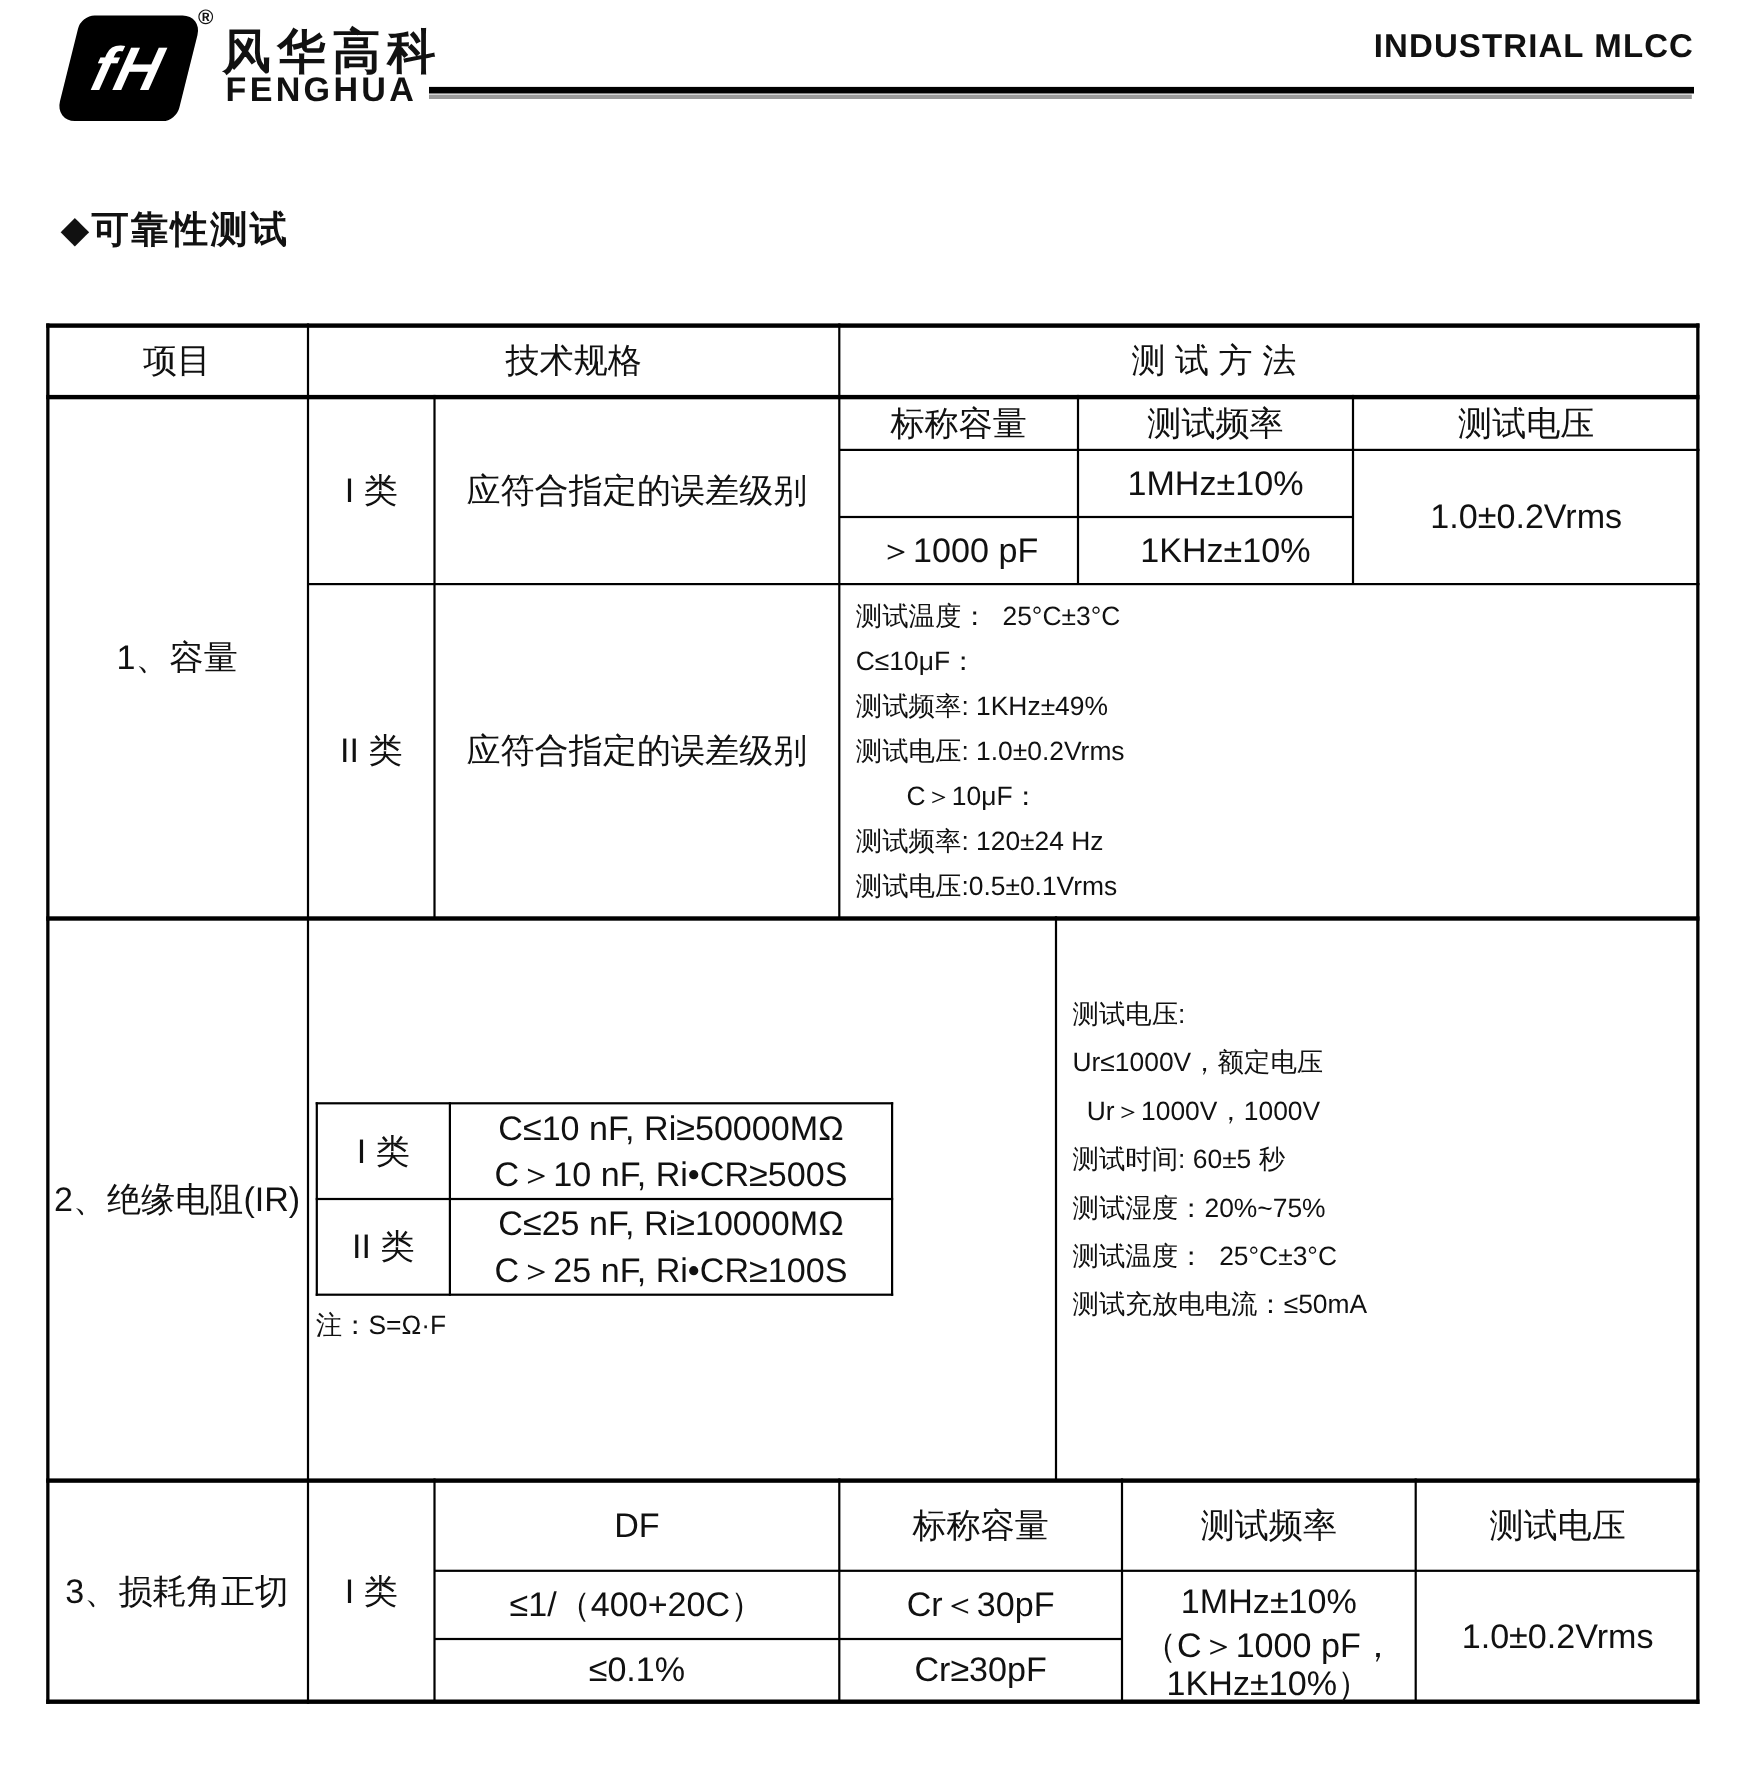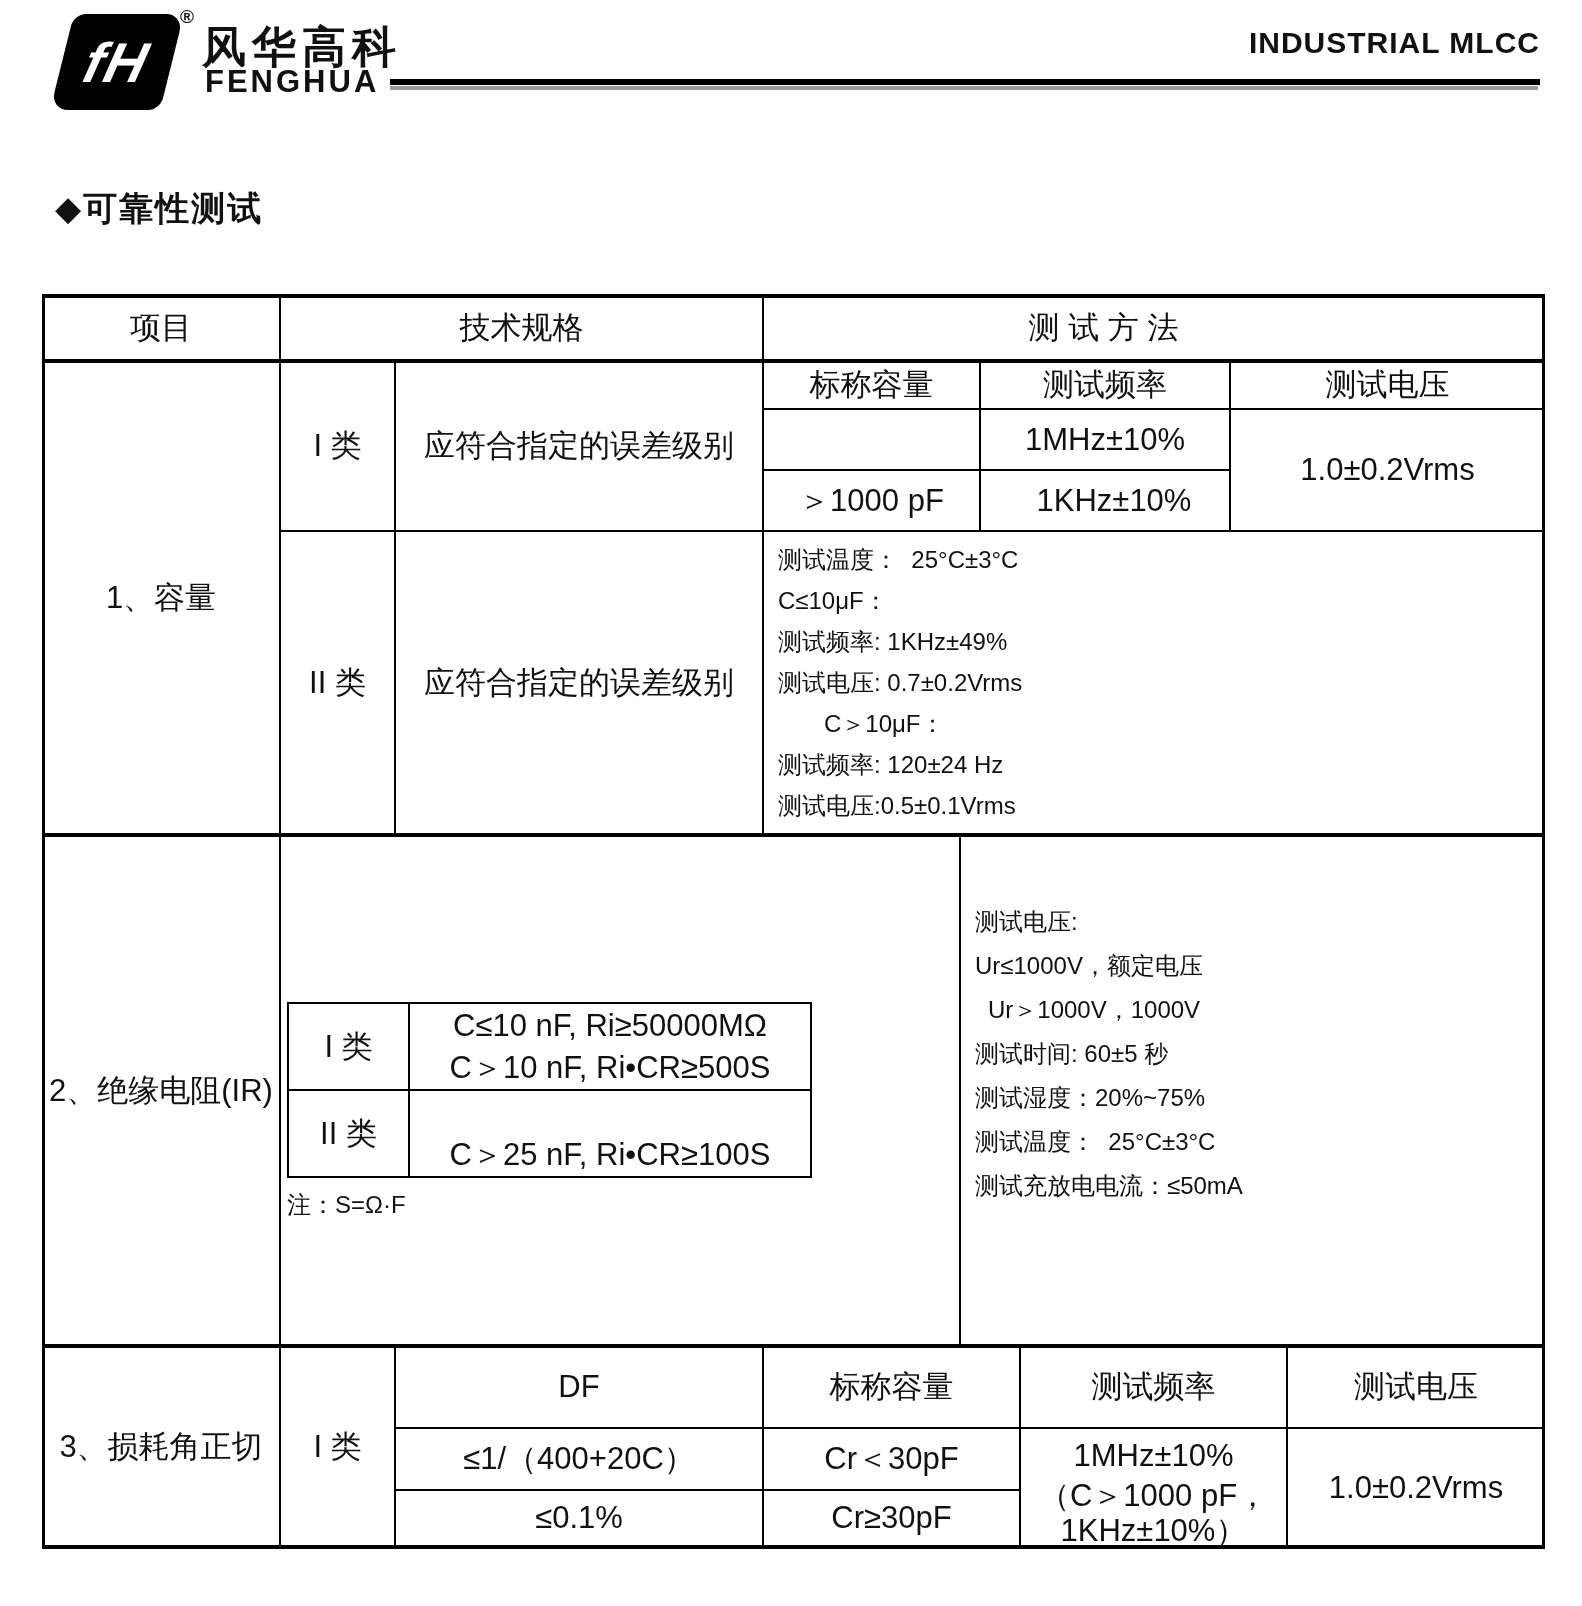--- a/index.html
+++ b/index.html
@@ -86,31 +86,32 @@
   <div class="cell" style="left:763px;top:470px;width:217px;height:61px;">＞1000 pF</div>
   <div class="cell" style="left:980px;top:470px;width:268px;height:61px;">1KHz±10%</div>
   <div class="cell" style="left:1230px;top:409px;width:315px;height:122px;">1.0±0.2Vrms</div>
 
   <div class="cell" style="left:280px;top:531px;width:115px;height:304px;">II 类</div>
   <div class="cell" style="left:395px;top:531px;width:368px;height:304px;">应符合指定的误差级别</div>
 
   <div class="line" style="left:778px;top:560px;">测试温度：  25°C±3°C</div>
   <div class="line" style="left:778px;top:601px;">C≤10μF：</div>
   <div class="line" style="left:778px;top:642px;">测试频率: 1KHz±49%</div>
-  <div class="line" style="left:778px;top:683px;">测试电压: 0.7±0.2Vrms</div>
+  <div class="line" style="left:778px;top:683px;">测试电压: 1.0±0.2Vrms</div>
   <div class="line" style="left:824px;top:724px;">C＞10μF：</div>
   <div class="line" style="left:778px;top:765px;">测试频率: 120±24 Hz</div>
   <div class="line" style="left:778px;top:806px;">测试电压:0.5±0.1Vrms</div>
 
   <div class="cell" style="left:42px;top:835px;width:238px;height:511px;">2、绝缘电阻(IR)</div>
 
   <div class="cell" style="left:289px;top:1004px;width:119px;height:85px;">I 类</div>
   <div class="cell" style="left:410px;top:1004px;width:400px;height:43px;">C≤10 nF, Ri≥50000MΩ</div>
   <div class="cell" style="left:410px;top:1047px;width:400px;height:42px;">C＞10 nF, Ri•CR≥500S</div>
   <div class="cell" style="left:289px;top:1091px;width:119px;height:85px;">II 类</div>
+  <div class="cell" style="left:410px;top:1091px;width:400px;height:43px;">C≤25 nF, Ri≥10000MΩ</div>
   <div class="cell" style="left:410px;top:1134px;width:400px;height:42px;">C＞25 nF, Ri•CR≥100S</div>
   <div class="line" style="left:287px;top:1205px;">注：S=Ω·F</div>
 
   <div class="line" style="left:975px;top:922px;">测试电压:</div>
   <div class="line" style="left:975px;top:966px;">Ur≤1000V，额定电压</div>
   <div class="line" style="left:975px;top:1010px;margin-left:13px;">Ur＞1000V，1000V</div>
   <div class="line" style="left:975px;top:1054px;">测试时间: 60±5 秒</div>
   <div class="line" style="left:975px;top:1098px;">测试湿度：20%~75%</div>
   <div class="line" style="left:975px;top:1142px;">测试温度：  25°C±3°C</div>
   <div class="line" style="left:975px;top:1186px;">测试充放电电流：≤50mA</div>

